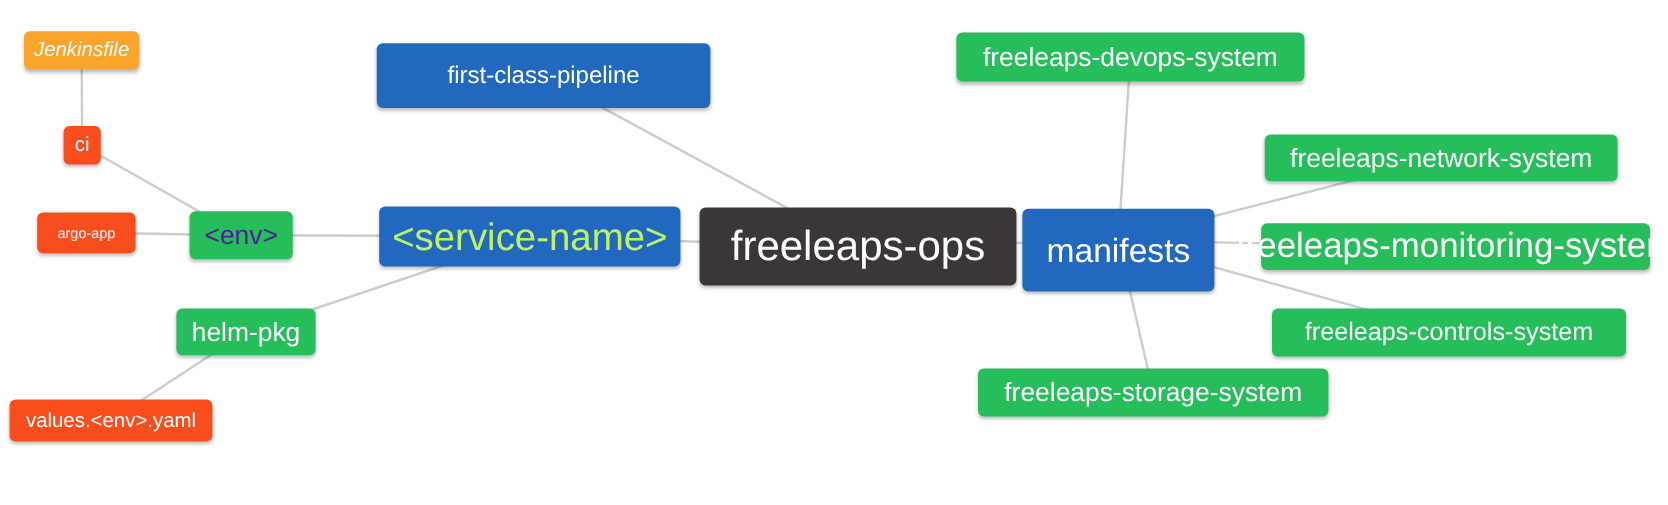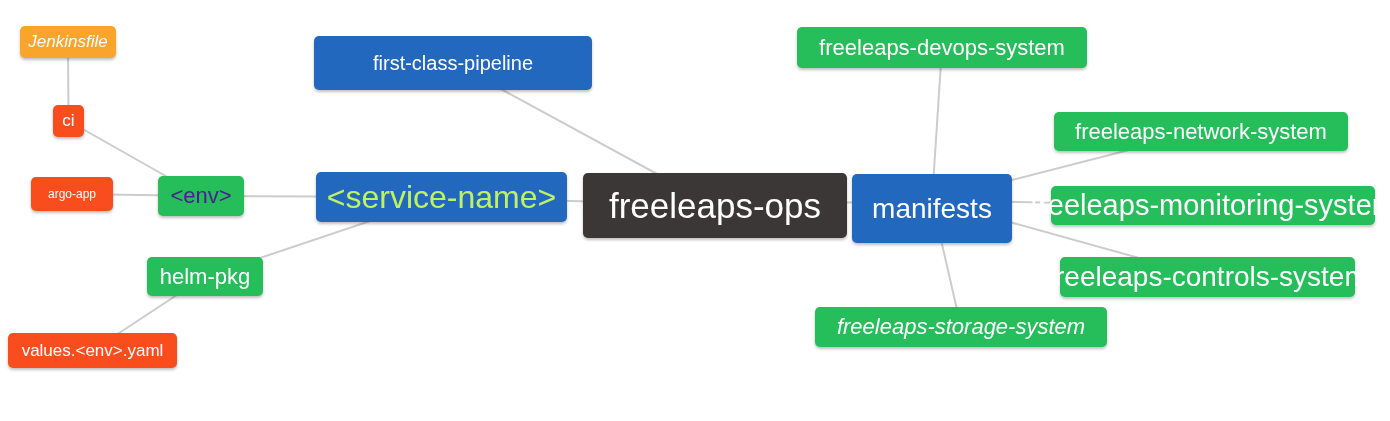--- a/index.html
+++ b/index.html
@@ -64,15 +64,15 @@
     <div class="node" style="left: 158px; top: 176px; width: 86px; height: 40px; font-size: 22px; background: rgb(37, 190, 91); color: #4c1d95; text-align: center;">&lt;env&gt;</div>
     <div class="node" style="left: 147px; top: 257px; width: 116px; height: 39px; font-size: 22px; background: rgb(37, 190, 91); color: rgb(255, 255, 255);">helm-pkg</div>
     <div class="node" style="left: 8px; top: 333px; width: 169px; height: 35px; font-size: 17px; background: rgb(249, 77, 30); color: rgb(255, 255, 255);">values.&lt;env&gt;.yaml</div>
     <div class="node" style="left: 314px; top: 36px; width: 278px; height: 54px; font-size: 20px; background: rgb(34, 104, 190); color: rgb(255, 255, 255);">first-class-pipeline</div>
     <div class="node" style="left: 316px; top: 172px; width: 251px; height: 50px; font-size: 32px; background: rgb(34, 104, 190); color: #bef264;">&lt;service-name&gt;</div>
     <div class="node" style="left: 583px; top: 173px; width: 264px; height: 65px; font-size: 35px; background: rgb(59, 55, 55); color: rgb(255, 255, 255);">freeleaps-ops</div>
     <div class="node" style="left: 852px; top: 174px; width: 160px; height: 69px; font-size: 28px; background: rgb(34, 104, 190); color: rgb(255, 255, 255);">manifests</div>
     <div class="node" style="left: 797px; top: 27px; width: 290px; height: 41px; font-size: 22px; background: rgb(37, 190, 91); color: rgb(255, 255, 255);">freeleaps-devops-system</div>
     <div class="node" style="left: 1054px; top: 112px; width: 294px; height: 39px; font-size: 22px; background: rgb(37, 190, 91); color: rgb(255, 255, 255);">freeleaps-network-system</div>
     <div class="node" style="left: 1051px; top: 186px; width: 324px; height: 39px; font-size: 29px; background: rgb(37, 190, 91); color: rgb(255, 255, 255);">freeleaps-monitoring-system</div>
-    <div class="node" style="left: 1060px; top: 257px; width: 295px; height: 40px; font-size: 28px; background: rgb(37, 190, 91); color: rgb(255, 255, 255);">freeleaps-controls-system</div>
-    <div class="node" style="left: 815px; top: 307px; width: 292px; height: 40px; font-size: 22px; background: rgb(37, 190, 91); color: rgb(255, 255, 255); font-style: italic;">freeleaps-storage-system</div>
+    <div class="node" style="left: 1060px; top: 257px; width: 295px; height: 40px; font-size: 21px; background: rgb(37, 190, 91); color: rgb(255, 255, 255);">freeleaps-controls-system</div>
+    <div class="node" style="left: 815px; top: 307px; width: 292px; height: 40px; font-size: 22px; background: rgb(37, 190, 91); color: rgb(255, 255, 255);">freeleaps-storage-system</div>
   </div>
 
 </body></html>

